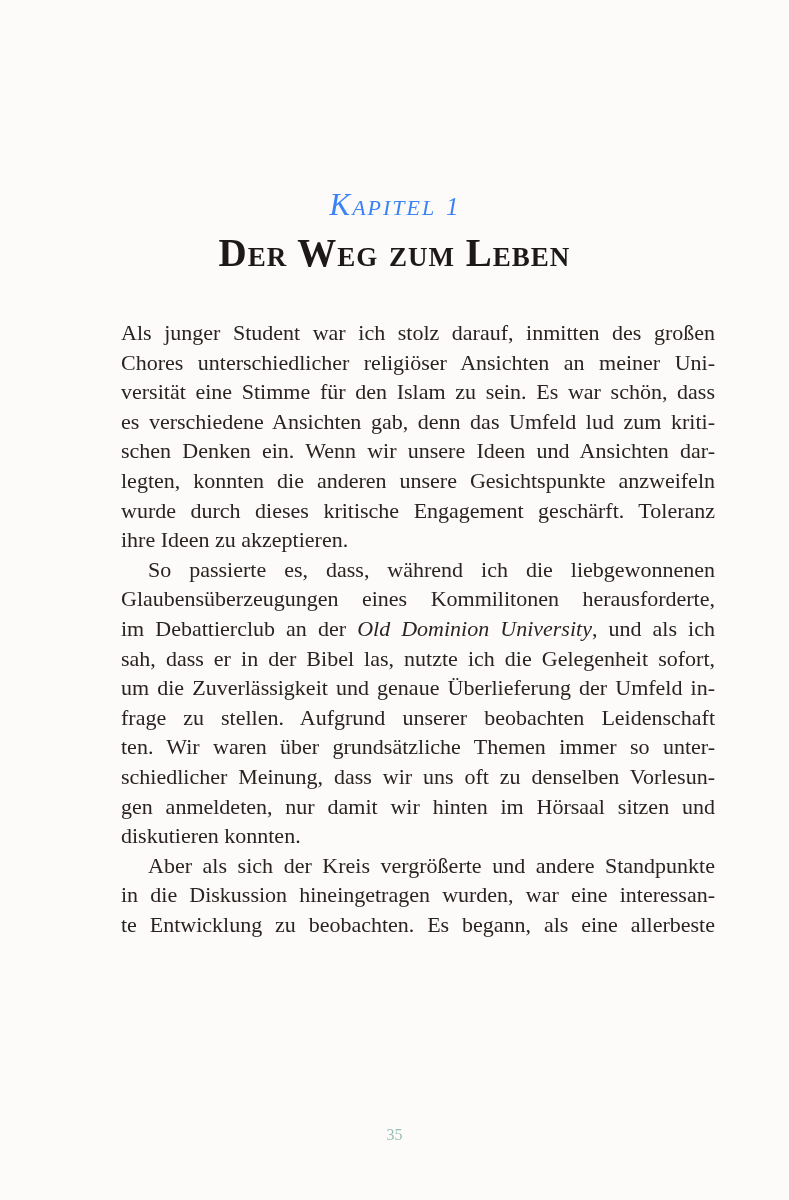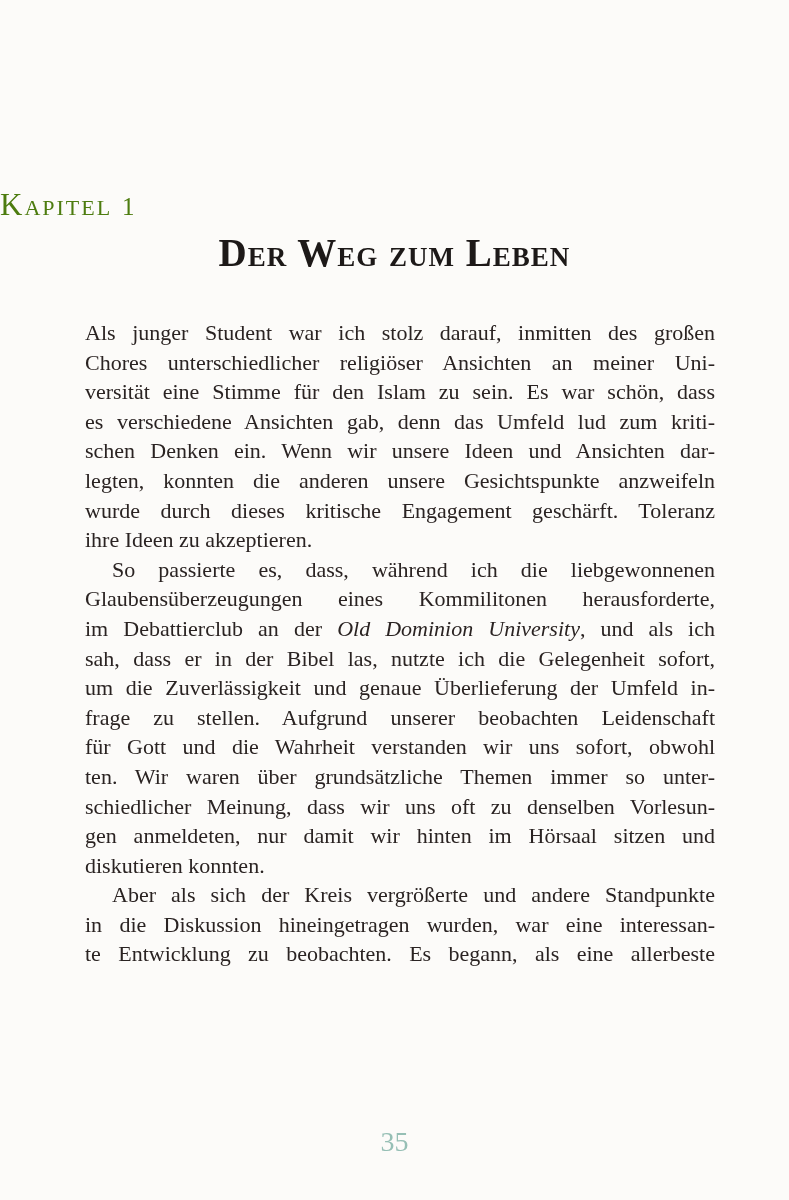--- a/index.html
+++ b/index.html
@@ -10,26 +10,27 @@
     background: #fcfbf9;
     font-family: "Liberation Serif", serif;
     color: #2a2322;
     overflow: hidden;
   }
   .chapter-label {
     position: absolute;
     top: 189px;
     left: 0;
     width: 100%;
-    text-align: left;
+    text-align: center;
     font-variant: small-caps;
     font-size: 31px;
     letter-spacing: 2px;
     line-height: 1;
-    color: #4d7c0f;
+    color: #3b82f6;
+    font-style: italic;
   }
   .chapter-label .num {
     font-size: 25px;
     letter-spacing: 1px;
   }
   .chapter-title {
     position: absolute;
     top: 233px;
     left: 0;
     width: 100%;
@@ -45,38 +46,39 @@
     position: absolute;
     top: 318px;
     left: 85px;
     width: 630px;
     font-size: 22px;
     line-height: 29.6px;
   }
   .ln {
     text-align: justify;
     text-align-last: justify;
+    margin-left: 36px;
   }
   .ln--last {
     text-align-last: left;
   }
   .ln--indent {
     text-indent: 27px;
   }
   .ln em {
     font-style: italic;
     font-family: Liberation Serif, serif;
   }
   .page-number {
     position: absolute;
     top: 1126px;
     left: 0;
     width: 100%;
     text-align: center;
-    font-size: 28px;
+    font-size: 16px;
     color: #96bfb5;
   }
 </style>
 </head>
 <body>
 
 <div class="page">
 
   <div class="chapter-label"><span>Kapitel</span> <span class="num">1</span></div>
 
@@ -95,21 +97,20 @@
       <div class="ln ln--last">ihre Ideen zu akzeptieren.</div>
     </div>
 
     <div>
       <div class="ln ln--indent">So passierte es, dass, während ich die liebgewonnenen</div>
       <div class="ln">Glaubensüberzeugungen eines Kommilitonen herausforderte,</div>
       <div class="ln"><span>im Debattierclub an der </span><em>Old Dominion University</em><span>, und als ich</span></div>
       <div class="ln">sah, dass er in der Bibel las, nutzte ich die Gelegenheit sofort,</div>
       <div class="ln">um die Zuverlässigkeit und genaue Überlieferung der Umfeld in-</div>
       <div class="ln">frage zu stellen. Aufgrund unserer beobachten Leidenschaft</div>
-      <div class="ln">für Gott und die Wahrheit verstanden wir uns sofort, obwohl</div>
       <div class="ln">ten. Wir waren über grundsätzliche Themen immer so unter-</div>
       <div class="ln">schiedlicher Meinung, dass wir uns oft zu denselben Vorlesun-</div>
       <div class="ln">gen anmeldeten, nur damit wir hinten im Hörsaal sitzen und</div>
       <div class="ln ln--last">diskutieren konnten.</div>
     </div>
 
     <div>
       <div class="ln ln--indent">Aber als sich der Kreis vergrößerte und andere Standpunkte</div>
       <div class="ln">in die Diskussion hineingetragen wurden, war eine interessan-</div>
       <div class="ln">te Entwicklung zu beobachten. Es begann, als eine allerbeste</div>

